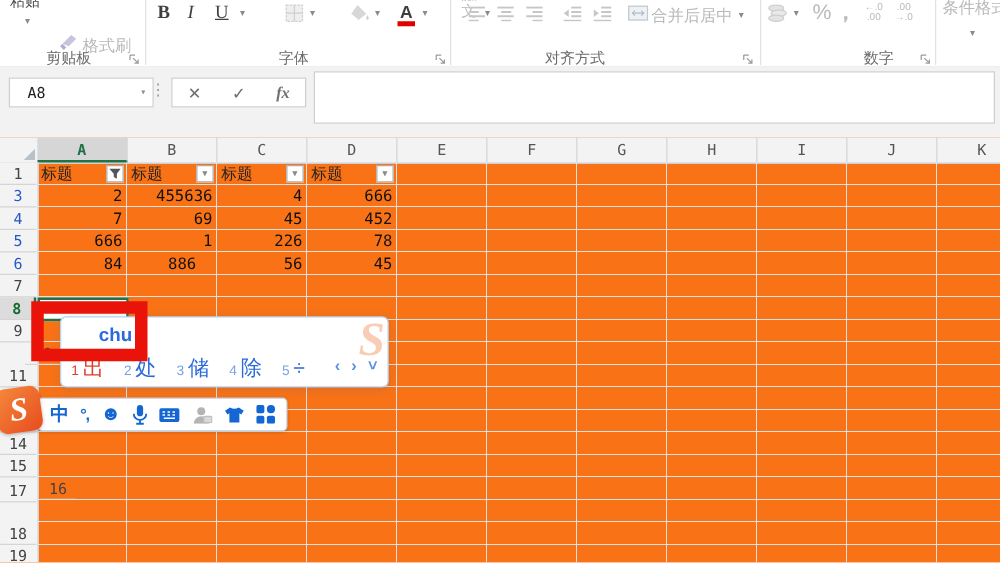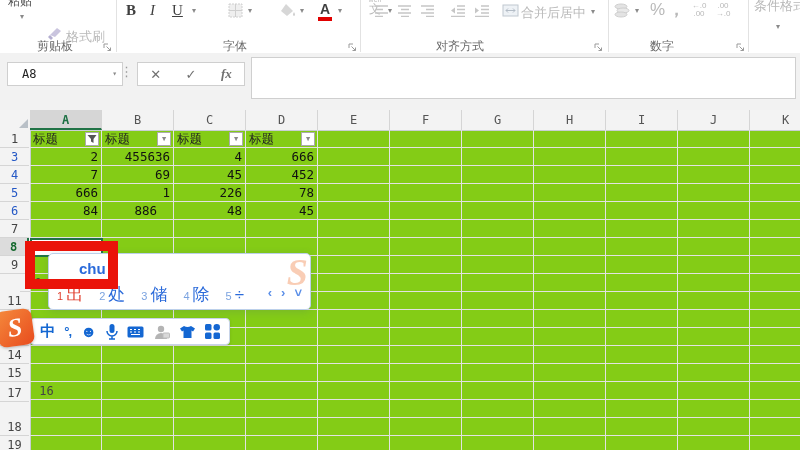--- a/index.html
+++ b/index.html
@@ -1,17 +1,17 @@
 <!DOCTYPE html>
 <html><head>
 <meta charset="utf-8">
 <style>
   html,body{margin:0;padding:0;background:#fff;}
   #app{position:relative;width:800px;height:450px;overflow:hidden;
-       font-family:"Liberation Sans",sans-serif;font-size:12px;color:#333;background:#84cc16;}
+       font-family:"Liberation Sans",sans-serif;font-size:12px;color:#333;background:#f97316;}
   .abs{position:absolute;}
   
   #ribbon{left:0;top:0;width:800px;height:53px;background:#fff;border-bottom:1px solid #d8d8d8;}
   .gsep{position:absolute;top:0;width:1px;height:52px;background:#e2e2e2;}
   .glabel{position:absolute;top:38px;font-size:12px;color:#6a6a6a;text-align:center;}
   .launcher{position:absolute;top:43px;width:9px;height:9px;}
   .rbtn{position:absolute;color:#4d4d4d;}
   .gray{color:#b9b9b9;}
   .caret{font-size:8px;color:#8a8a8a;}
   .biu{font-size:15px;font-family:"Liberation Serif",serif;color:#3f3f3f;}
@@ -163,21 +163,21 @@
         <ellipse cx="9" cy="7.5" rx="6" ry="2.5" fill="#e9e9e9" stroke="#cfcfcf"></ellipse>
         <ellipse cx="7" cy="11.5" rx="6" ry="2.5" fill="#e3e3e3" stroke="#cfcfcf"></ellipse>
       </svg>
     <span class="rbtn abs caret" style="left:635px;top:6px;">▾</span>
     <span class="abs gray" style="left:650px;top:0px;font-size:17px;">%</span>
     <span class="abs gray" style="left:668px;top:-2px;font-size:17px;font-weight:bold;">，</span>
     <div class="abs tinytxt" style="left:688px;top:2px;width:22px;">←.0
 .00</div>
     <div class="abs tinytxt" style="left:712px;top:2px;width:22px;">.00
 →.0</div>
-    <div class="glabel" style="left:632px;width:60px;">数字</div>
+    <div class="glabel" style="left:673px;width:60px;">数字</div>
     <svg class="launcher" style="left:736px;" width="9" height="9">
         <path d="M1 1h4M1 1v4" stroke="#9a9a9a" fill="none"></path>
         <path d="M3.5 3.5 L7.5 7.5 M7.5 4.5v3h-3" stroke="#9a9a9a" fill="none"></path>
       </svg>
     <div class="gsep" style="left:748px;"></div>
 
     <span class="abs gray" style="left:754px;top:-3px;font-size:13px;white-space:nowrap;">条件格式</span>
     <span class="rbtn abs caret" style="left:776px;top:22px;">▾</span>
   </div>
 
@@ -254,21 +254,21 @@
       <div class="cell num abs" style="left: 30px; top: 166px; width: 72px;">7</div>
       <div class="cell num abs" style="left: 102px; top: 166px; width: 72px;">69</div>
       <div class="cell num abs" style="left: 174px; top: 166px; width: 72px;">45</div>
       <div class="cell num abs" style="left: 246px; top: 166px; width: 72px;">452</div>
       <div class="cell num abs" style="left: 30px; top: 184px; width: 72px;">666</div>
       <div class="cell num abs" style="left: 102px; top: 184px; width: 72px;">1</div>
       <div class="cell num abs" style="left: 174px; top: 184px; width: 72px;">226</div>
       <div class="cell num abs" style="left: 246px; top: 184px; width: 72px;">78</div>
       <div class="cell num abs" style="left: 30px; top: 202px; width: 72px;">84</div>
       <div class="cell num abs" style="left: 89px; top: 202px; width: 72px;">886</div>
-      <div class="cell num abs" style="left: 174px; top: 202px; width: 72px;">48</div>
+      <div class="cell num abs" style="left: 174px; top: 202px; width: 72px;">56</div>
       <div class="cell num abs" style="left: 246px; top: 202px; width: 72px;">45</div>
     </div>
 
   <div id="selbox" class="abs"></div>
 
   <div id="ime" class="abs">
     <span id="ime-wm">S</span>
     <span id="ime-input">chu</span>
     <span id="ime-caret"></span>
     <div id="ime-cands">

